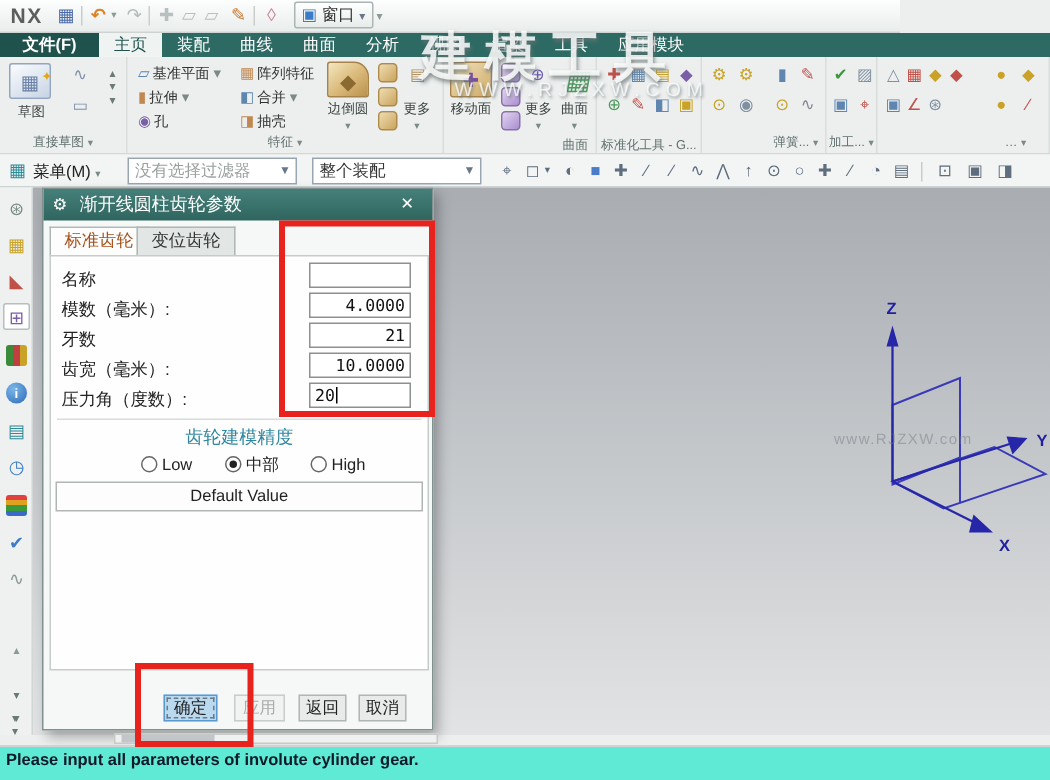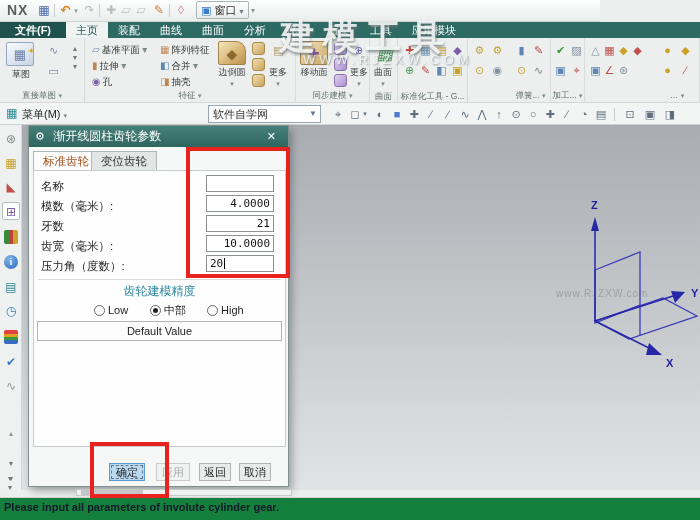--- a/index.html
+++ b/index.html
@@ -69,21 +69,21 @@
   .radio.sel::after{content:"";display:block;width:5px;height:5px;background:#222;border-radius:50%;margin:2px}
   .rlabel{font-size:11px;color:#222}
   .ropt{position:absolute;top:129px;white-space:nowrap}
   #default-btn{position:absolute;left:3px;top:150px;width:245px;height:20px;background:#FDFDFD;border:1px solid #AFB6B4;text-align:center;font-size:11px;line-height:18px;color:#222}
   .dbtn{position:absolute;top:337px;height:18px;font-size:11px;line-height:16px;text-align:center;background:#E9EBEA;border:1px solid #AFB6B4;color:#222}
   .dbtn.ok{background:#BAD9EF;border-color:#5B9BD3;outline:1px dashed #6a7a88;outline-offset:-3px}
   .dbtn.disabled{background:#F1F2F2;border-color:#C8CCCB;color:#A8ACAB}
   
   #hscroll{position:absolute;left:76px;top:489px;width:216px;height:7px;background:#EFF0F0;border:1px solid #C6CBCA}
   #hthumb{position:absolute;left:4px;top:0;width:62px;height:5px;background:#C2C6C9}
-  #statusbar{position:absolute;left:0;top:497px;width:700px;height:23px;background:#15803d;border-top:1px solid #CFD4D3}
+  #statusbar{position:absolute;left:0;top:497px;width:700px;height:23px;background:#5eead4;border-top:1px solid #CFD4D3}
   #status-msg{position:absolute;left:4px;top:3px;font-size:11px;font-weight:bold;color:#10192A}
   
   #wm-main{position:absolute;left:280px;top:14px;font-size:35px;font-weight:bold;letter-spacing:8px;color:rgba(252,253,253,.85);text-shadow:1px 2px 3px rgba(105,115,115,.8);z-index:40;pointer-events:none}
   #wm-sub{position:absolute;left:303px;top:52px;font-size:13px;letter-spacing:4px;color:rgba(250,252,252,.8);text-shadow:1px 1px 2px rgba(105,115,115,.7);z-index:40;pointer-events:none}
   .redbox{position:absolute;border:4px solid #E8221C;z-index:60;pointer-events:none}
   .arrows-col{position:absolute;color:#6a7a78;font-size:8px;text-align:center;line-height:9px}
 </style>
 </head>
 <body>
 
@@ -125,23 +125,20 @@
   </div>
 
   <div id="ribbon">
 
     <div class="rgroup" style="left:0;width:85px">
       <div class="glabel"><span>直接草图</span> <span class="gcaret g" data-glyph="▾"></span></div>
     </div>
     <div class="rgroup" style="left:85px;width:211px">
       <div class="glabel"><span>特征</span> <span class="gcaret g" data-glyph="▾"></span></div>
     </div>
-    <div class="rgroup" style="left:296px;width:74px">
-      <div class="glabel"><span>同步建模</span> <span class="gcaret g" data-glyph="▾"></span></div>
-    </div>
     <div class="rgroup" style="left:370px;width:28px">
       <div class="glabel"><span>曲面</span></div>
     </div>
     <div class="rgroup" style="left:398px;width:70px">
       <div class="glabel"><span>标准化工具 - G...</span></div>
     </div>
     <div class="rgroup" style="left:511px;width:40px">
       <div class="glabel"><span>弹簧...</span> <span class="gcaret g" data-glyph="▾"></span></div>
     </div>
     <div class="rgroup" style="left:551px;width:34px">
@@ -218,21 +215,22 @@
 
     <span class="ti g" style="left:660px;top:5px;color:#C9A227" data-glyph="●"></span>
     <span class="ti g" style="left:678px;top:5px;color:#C9A227" data-glyph="◆"></span>
     <span class="ti g" style="left:660px;top:25px;color:#C9A227" data-glyph="●"></span>
     <span class="ti g" style="left:678px;top:25px;color:#C05048" data-glyph="∕"></span>
   </div>
 
   <div id="selbar">
     <span class="g" style="position:absolute;left:6px;top:3px;color:#2E8B9A;font-size:12px" data-glyph="▦"></span>
     <span style="position:absolute;left:22px;top:4px;font-size:11px;color:#222"><span>菜单(M)</span> <span class="gcaret g" data-glyph="▾"></span></span>
-    <div class="combo" style="left:208px;width:113px;color:#333"><span>软件自学网</span><span class="dd g" data-glyph="▼"></span></div>
+    <div class="combo" style="left:85px;width:113px;color:#9aa0a0"><span>没有选择过滤器</span><span class="dd g" data-glyph="▼"></span></div>
+    <div class="combo" style="left:208px;width:113px;color:#333"><span>整个装配</span><span class="dd g" data-glyph="▼"></span></div>
     <span class="sbico g" style="left:330px" data-glyph="⌖"></span>
     <span class="sbico g" style="left:347px" data-glyph="◻"></span>
     <span class="sbico g" style="left:361px;width:8px;font-size:7px" data-glyph="▾"></span>
     <span class="sbico g" style="left:372px" data-glyph="◐"></span>
     <span class="sbico g" style="left:389px;color:#4A7CC8" data-glyph="■"></span>
     <span class="sbico g" style="left:406px" data-glyph="✚"></span>
     <span class="sbico g" style="left:423px" data-glyph="∕"></span>
     <span class="sbico g" style="left:440px" data-glyph="∕"></span>
     <span class="sbico g" style="left:457px" data-glyph="∿"></span>
     <span class="sbico g" style="left:474px" data-glyph="⋀"></span>

